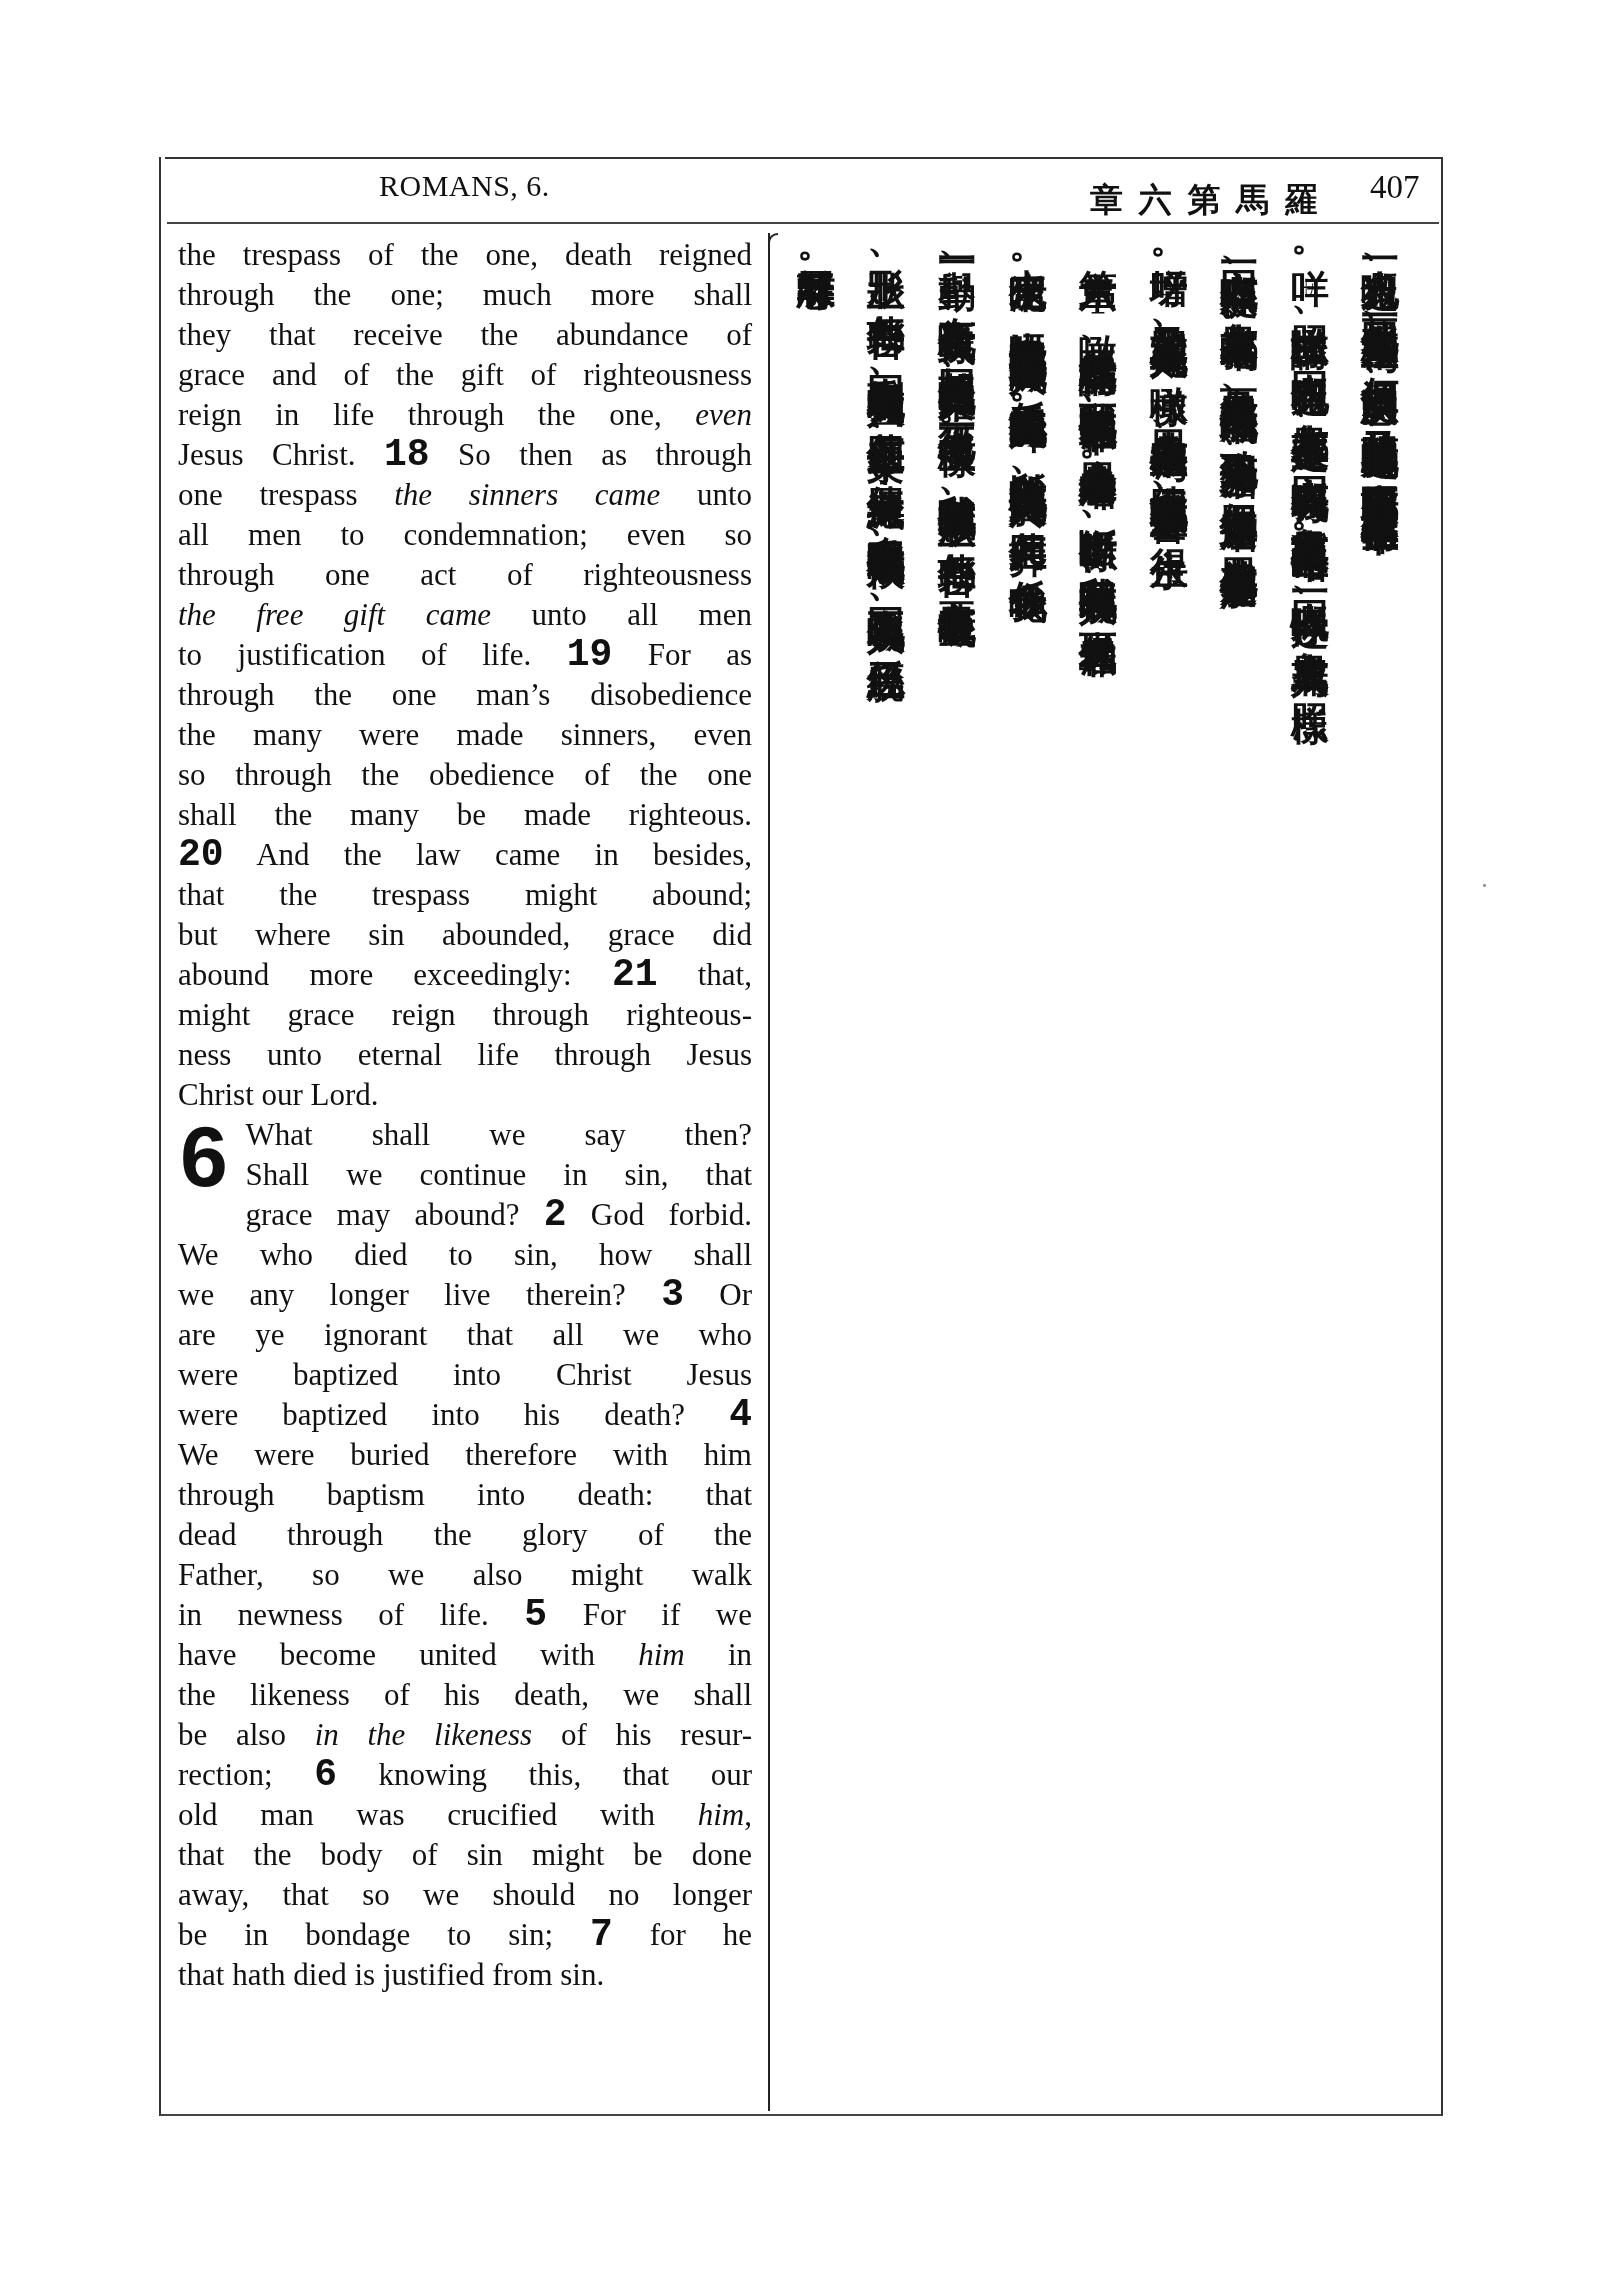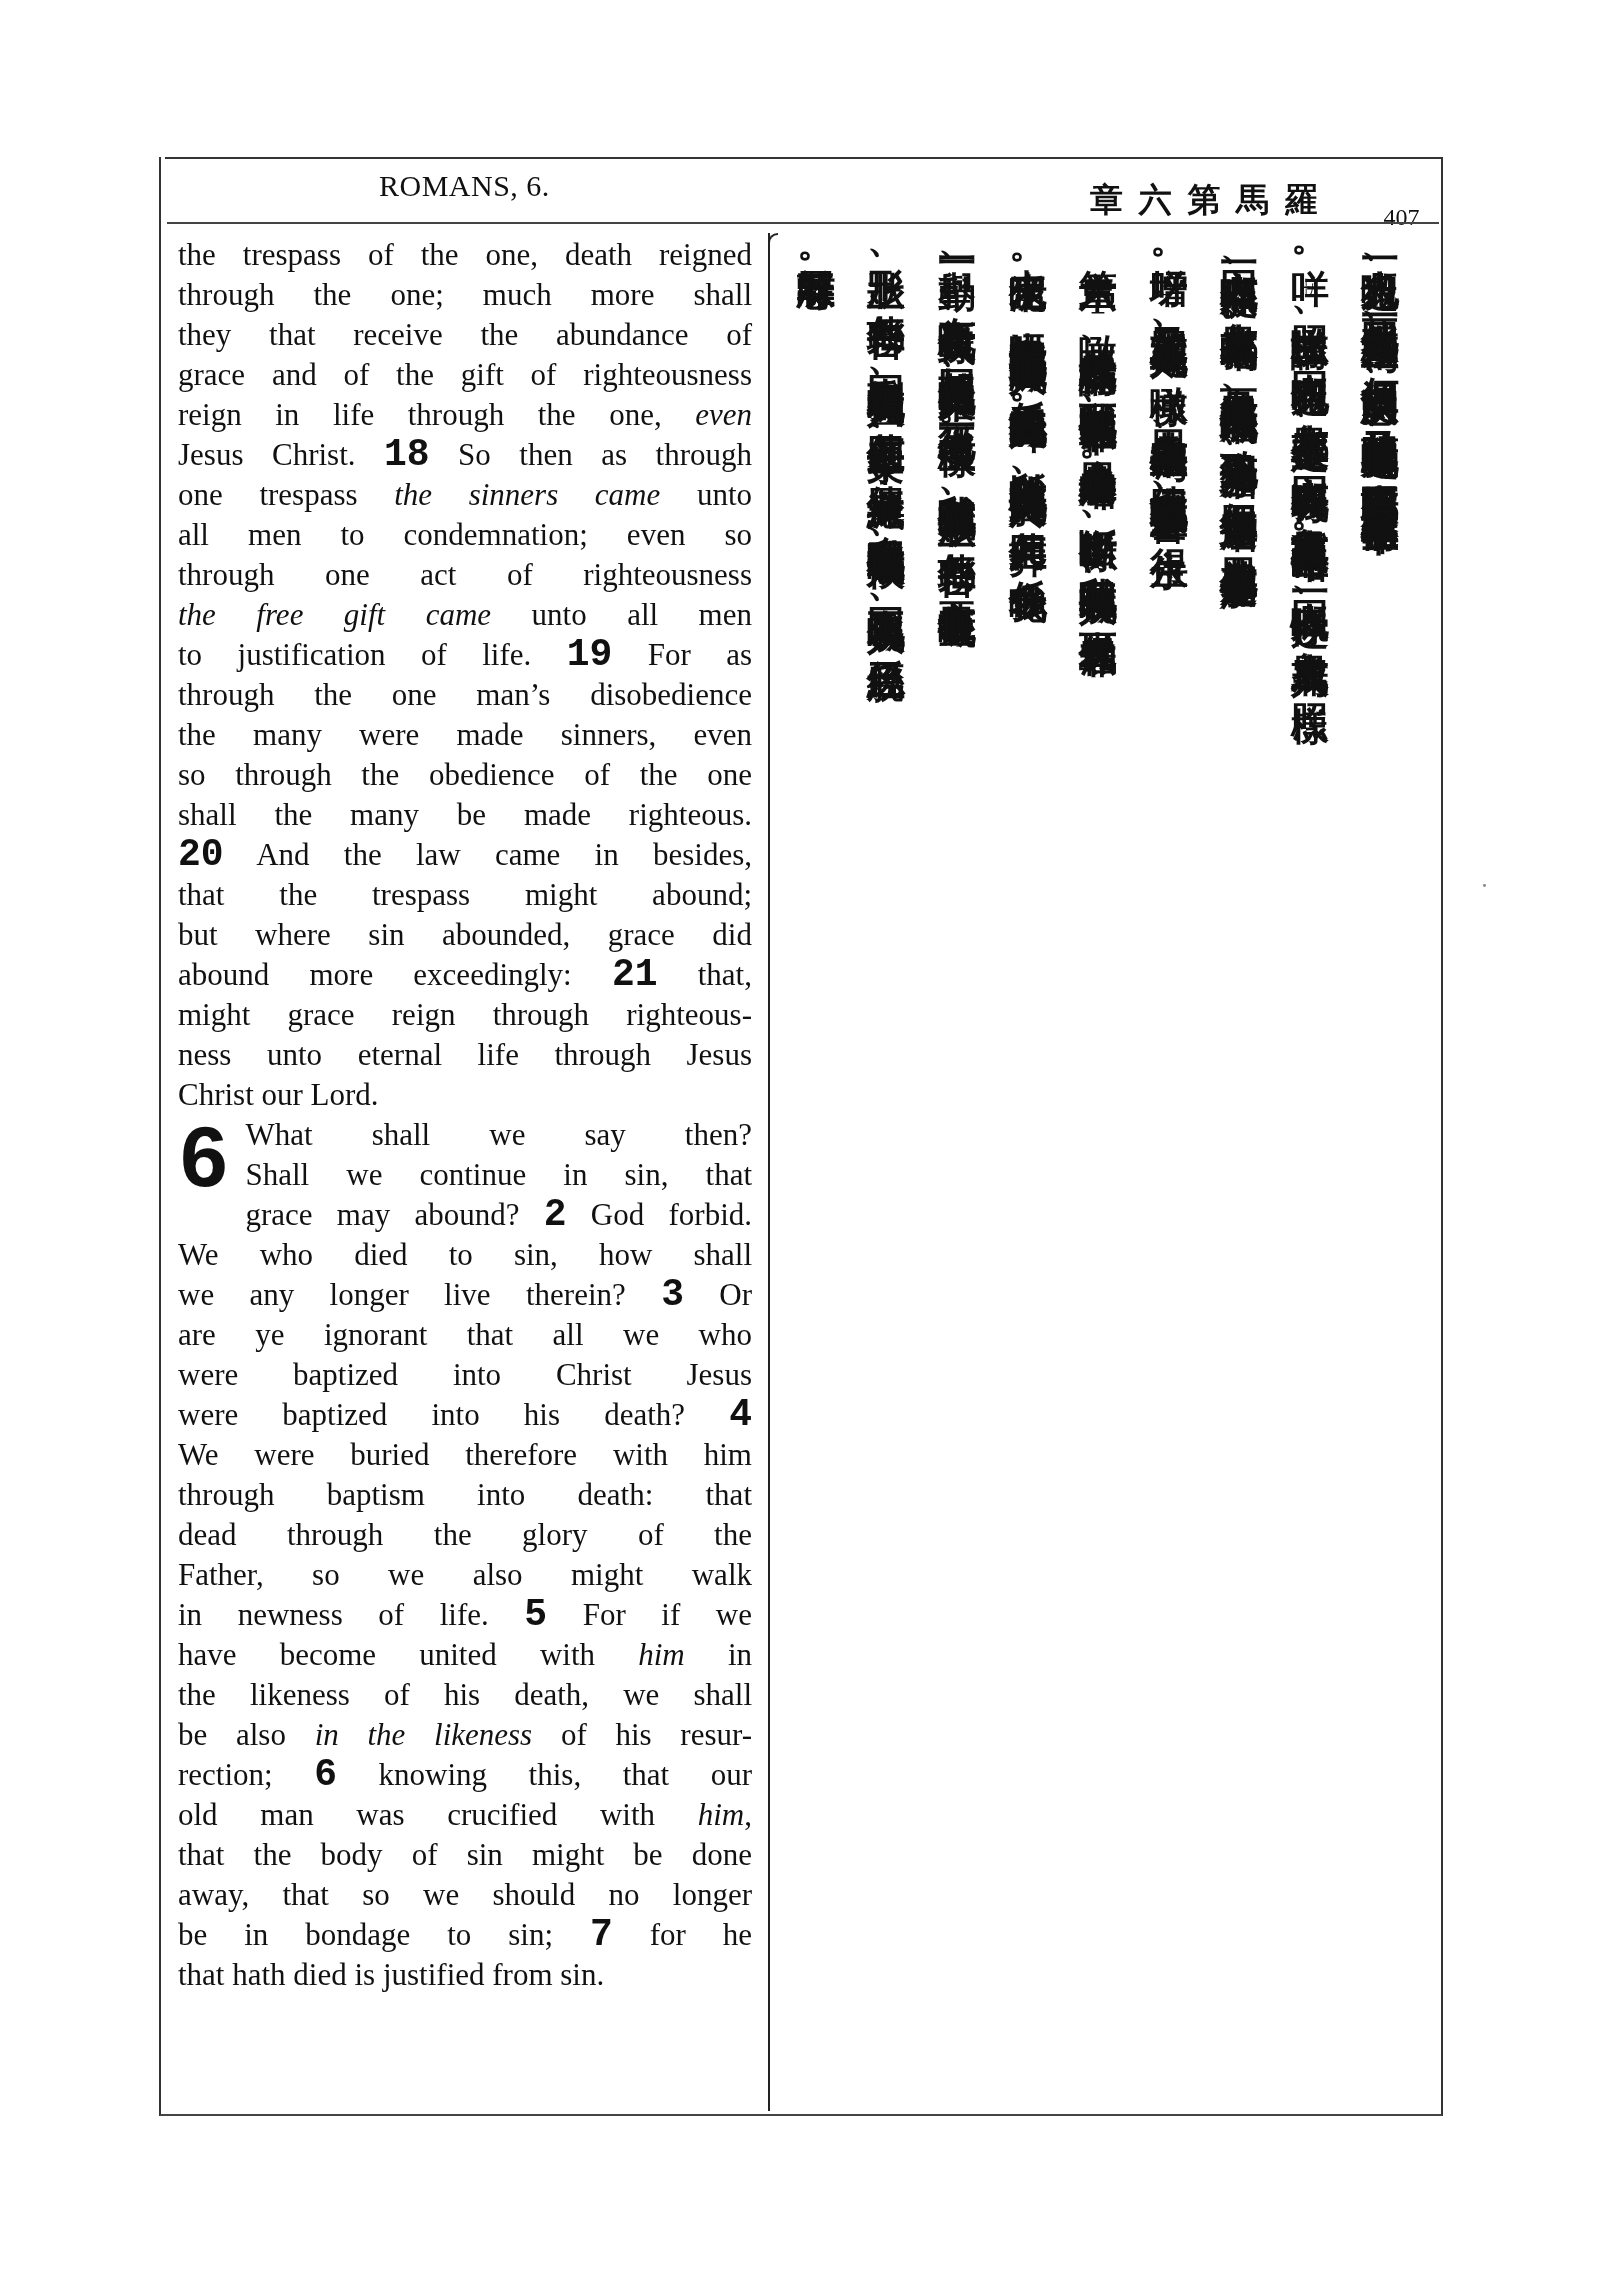--- a/index.html
+++ b/index.html
@@ -9,21 +9,21 @@
     border-left: 2px solid #333; border-right: 2px solid #333; border-bottom: 2px solid #444;
   }
   .top-rule { position: absolute; left: 165px; top: 157px; width: 1276px; height: 0; border-top: 2px solid #333; }
   .header {
     position: absolute; left: 161px; top: 159px; width: 1276px; height: 61px;
     font-family: "Liberation Serif", "DejaVu Serif", serif; color: #111;
   }
   .header-rule { position: absolute; left: 167px; top: 222px; width: 1272px; border-top: 2px solid #444; }
   .running-head-en { position: absolute; left: 218px; top: 9.8px; font-size: 30px; letter-spacing: 0.5px; }
   .running-head-zh { position: absolute; left: 913px; top: 19px; font-size: 33px; letter-spacing: 15.7px; font-family: "DejaVu Serif", serif; font-weight: bold; margin-left: 16px; }
-  .page-number { position: absolute; right: 17.6px; top: 9.8px; font-size: 24px; margin-top: 35px; }
+  .page-number { position: absolute; right: 17.6px; top: 9.8px; font-size: 33px; }
 
   .english-col {
     position: absolute; left: 178px; top: 235px; width: 574px;
     font-family: "Liberation Serif", "DejaVu Serif", serif; font-size: 31px; line-height: 40px;
     color: #111; text-align: justify; text-align-last: justify;
   }
   .english-col .line { display: block; white-space: nowrap; text-align: justify; text-align-last: justify; height: 40px; }
   .english-col .line.last { text-align-last: left; }
   .english-col i { font-style: italic; }
   .vnum { font-family: Liberation Mono, monospace; font-weight: bold; font-size: 38px; }

